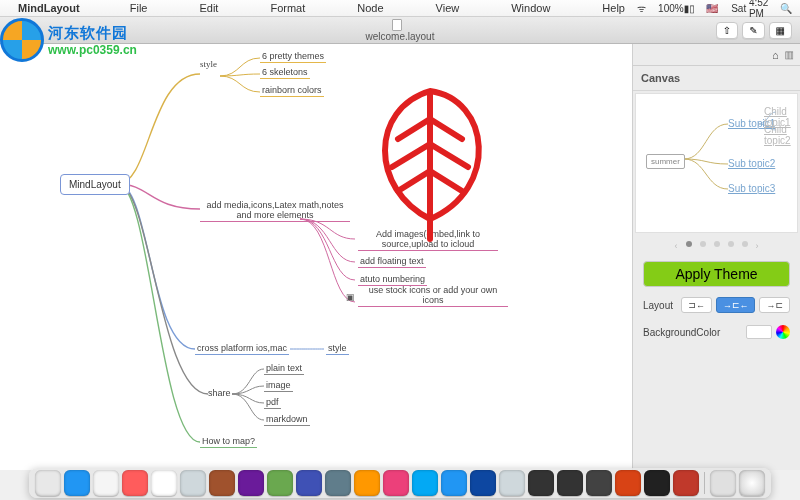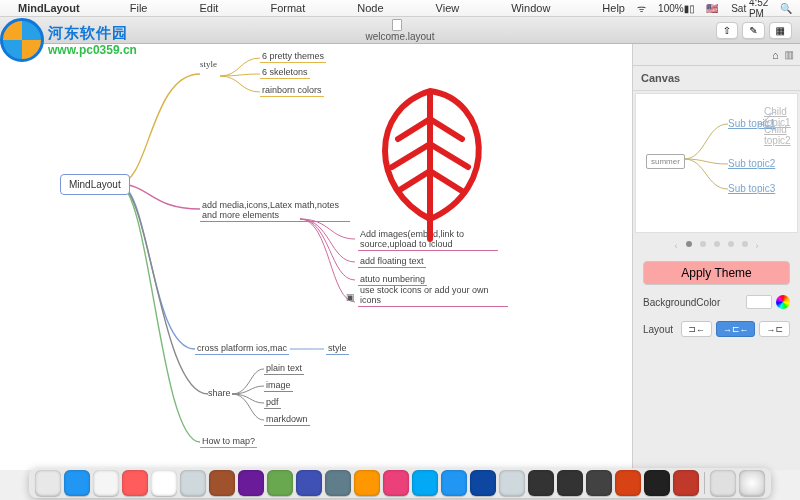--- a/index.html
+++ b/index.html
@@ -31,40 +31,40 @@
 
 .main { position:absolute; top:44px; left:0; right:0; bottom:30px; display:flex; }
 
 
 .canvas { flex:1; background:#fff; position:relative; overflow:hidden; }
 .root-node{ position:absolute; left:60px; top:130px; border:1px solid #7a96d6; border-radius:4px; padding:4px 8px; font-size:10px; background:#fff; color:#333;}
 svg.edges{position:absolute; inset:0; width:100%; height:100%;}
 .node-label{position:absolute; font-size:9px; color:#444; white-space:nowrap;}
 .node-box{position:absolute; font-size:9px; color:#444; border-bottom:1px solid; padding:1px 2px;}
 .feature{ border-color:#e4b74a; }
-.add{ border-color:#d06aa0; color:#444;}
+.add{ border-color:#d06aa0; color:#444;text-align:center;}
 .share{ border-color:#888;}
 .node-mini{font-size:9px; color:#555;}
 
 
 .leaf{position:absolute; left:350px; top:35px;}
 
 
 .sidebar { width:168px; background:#ececec; border-left:1px solid #cfcfcf; display:flex; flex-direction:column; }
 .sidebar-tabs{height:22px; border-bottom:1px solid #cfcfcf; display:flex; align-items:center; justify-content:flex-end; padding:0 6px; gap:6px; color:#777;}
 .sidebar-tabs .home{color:#555; font-size:11px;}
 .canvas-header{padding:6px 8px; font-weight:bold; font-size:11px; color:#555; border-bottom:1px solid #d6d6d6;}
 .preview{height:140px; background:#fff; margin:2px; border:1px solid #e0e0e0; position:relative; font-size:8px; color:#888;}
 .preview .p-root{position:absolute; left:10px; top:60px; border:1px solid #aaa; padding:2px 4px; border-radius:2px; font-size:8px;}
 .preview .p-sub{position:absolute; font-size:10px; color:#7aa6d0;text-decoration:underline;}
 .pager{display:flex; justify-content:center; gap:8px; padding:6px 0; color:#bbb; font-size:9px;}
 .pager .dot{width:6px; height:6px; border-radius:50%; background:#cfcfcf;}
 .pager .dot.active{background:#8c8c8c;}
 .pager .arrow{color:#bbb; cursor:pointer;}
-.apply-btn{margin:4px 10px; background:#fca5a5; border:1px solid #c9c9c9; border-radius:4px; padding:4px 0; text-align:center; font-size:12px; cursor:pointer;}
+.apply-btn{margin:4px 10px; background:#84cc16; border:1px solid #c9c9c9; border-radius:4px; padding:4px 0; text-align:center; font-size:14px; cursor:pointer;}
 .prop-row{display:flex; align-items:center; justify-content:space-between; padding:6px 10px; font-size:10px; color:#444;}
 .prop-row .swatch{width:26px; height:14px; background:#fff; border:1px solid #ccc; border-radius:2px;}
 .prop-row .wheel{width:14px; height:14px; border-radius:50%; background:conic-gradient(red,orange,yellow,lime,cyan,blue,magenta,red); margin-left:4px;}
 .layout-opts{display:flex; gap:4px;}
 .layout-opts .opt{border:1px solid #c9c9c9; border-radius:3px; padding:2px 6px; background:#fff; cursor:pointer; font-size:9px;}
 .layout-opts .opt.active{background:#4a90e2; color:#fff; border-color:#3a7ac0;}
 
 
 .dock{position:absolute; bottom:2px; left:50%; transform:translateX(-50%); background:rgba(230,230,230,.85); border-radius:8px; padding:2px 6px; display:flex; gap:3px; box-shadow:0 2px 8px rgba(0,0,0,.25);}
 .dock .app{width:26px; height:26px; border-radius:6px; box-shadow:inset 0 0 3px rgba(0,0,0,.3), 0 1px 1px rgba(0,0,0,.2);}
@@ -207,32 +207,32 @@
       <span class="arrow">‹</span>
       <span class="dot active"></span>
       <span class="dot"></span>
       <span class="dot"></span>
       <span class="dot"></span>
       <span class="dot"></span>
       <span class="arrow">›</span>
     </div>
     <div class="apply-btn">Apply Theme</div>
     <div class="prop-row">
-      <span>BackgroundColor</span>
-      <span style="display:flex; align-items:center;">
-        <span class="swatch"></span>
-        <span class="wheel"></span>
-      </span>
-    </div>
-    <div class="prop-row">
       <span>Layout</span>
       <span class="layout-opts">
         <span class="opt">⊐←</span>
         <span class="opt active">→⊏←</span>
         <span class="opt">→⊏</span>
+      </span>
+    </div>
+    <div class="prop-row">
+      <span>BackgroundColor</span>
+      <span style="display:flex; align-items:center;">
+        <span class="swatch"></span>
+        <span class="wheel"></span>
       </span>
     </div>
   </div>
 </div>
 
 <div class="dock">
   <div class="app" style="background:#e8e8e8"></div>
   <div class="app" style="background:#2196f3"></div>
   <div class="app" style="background:#f5f5f5"></div>
   <div class="app" style="background:#ff5c5c"></div>

